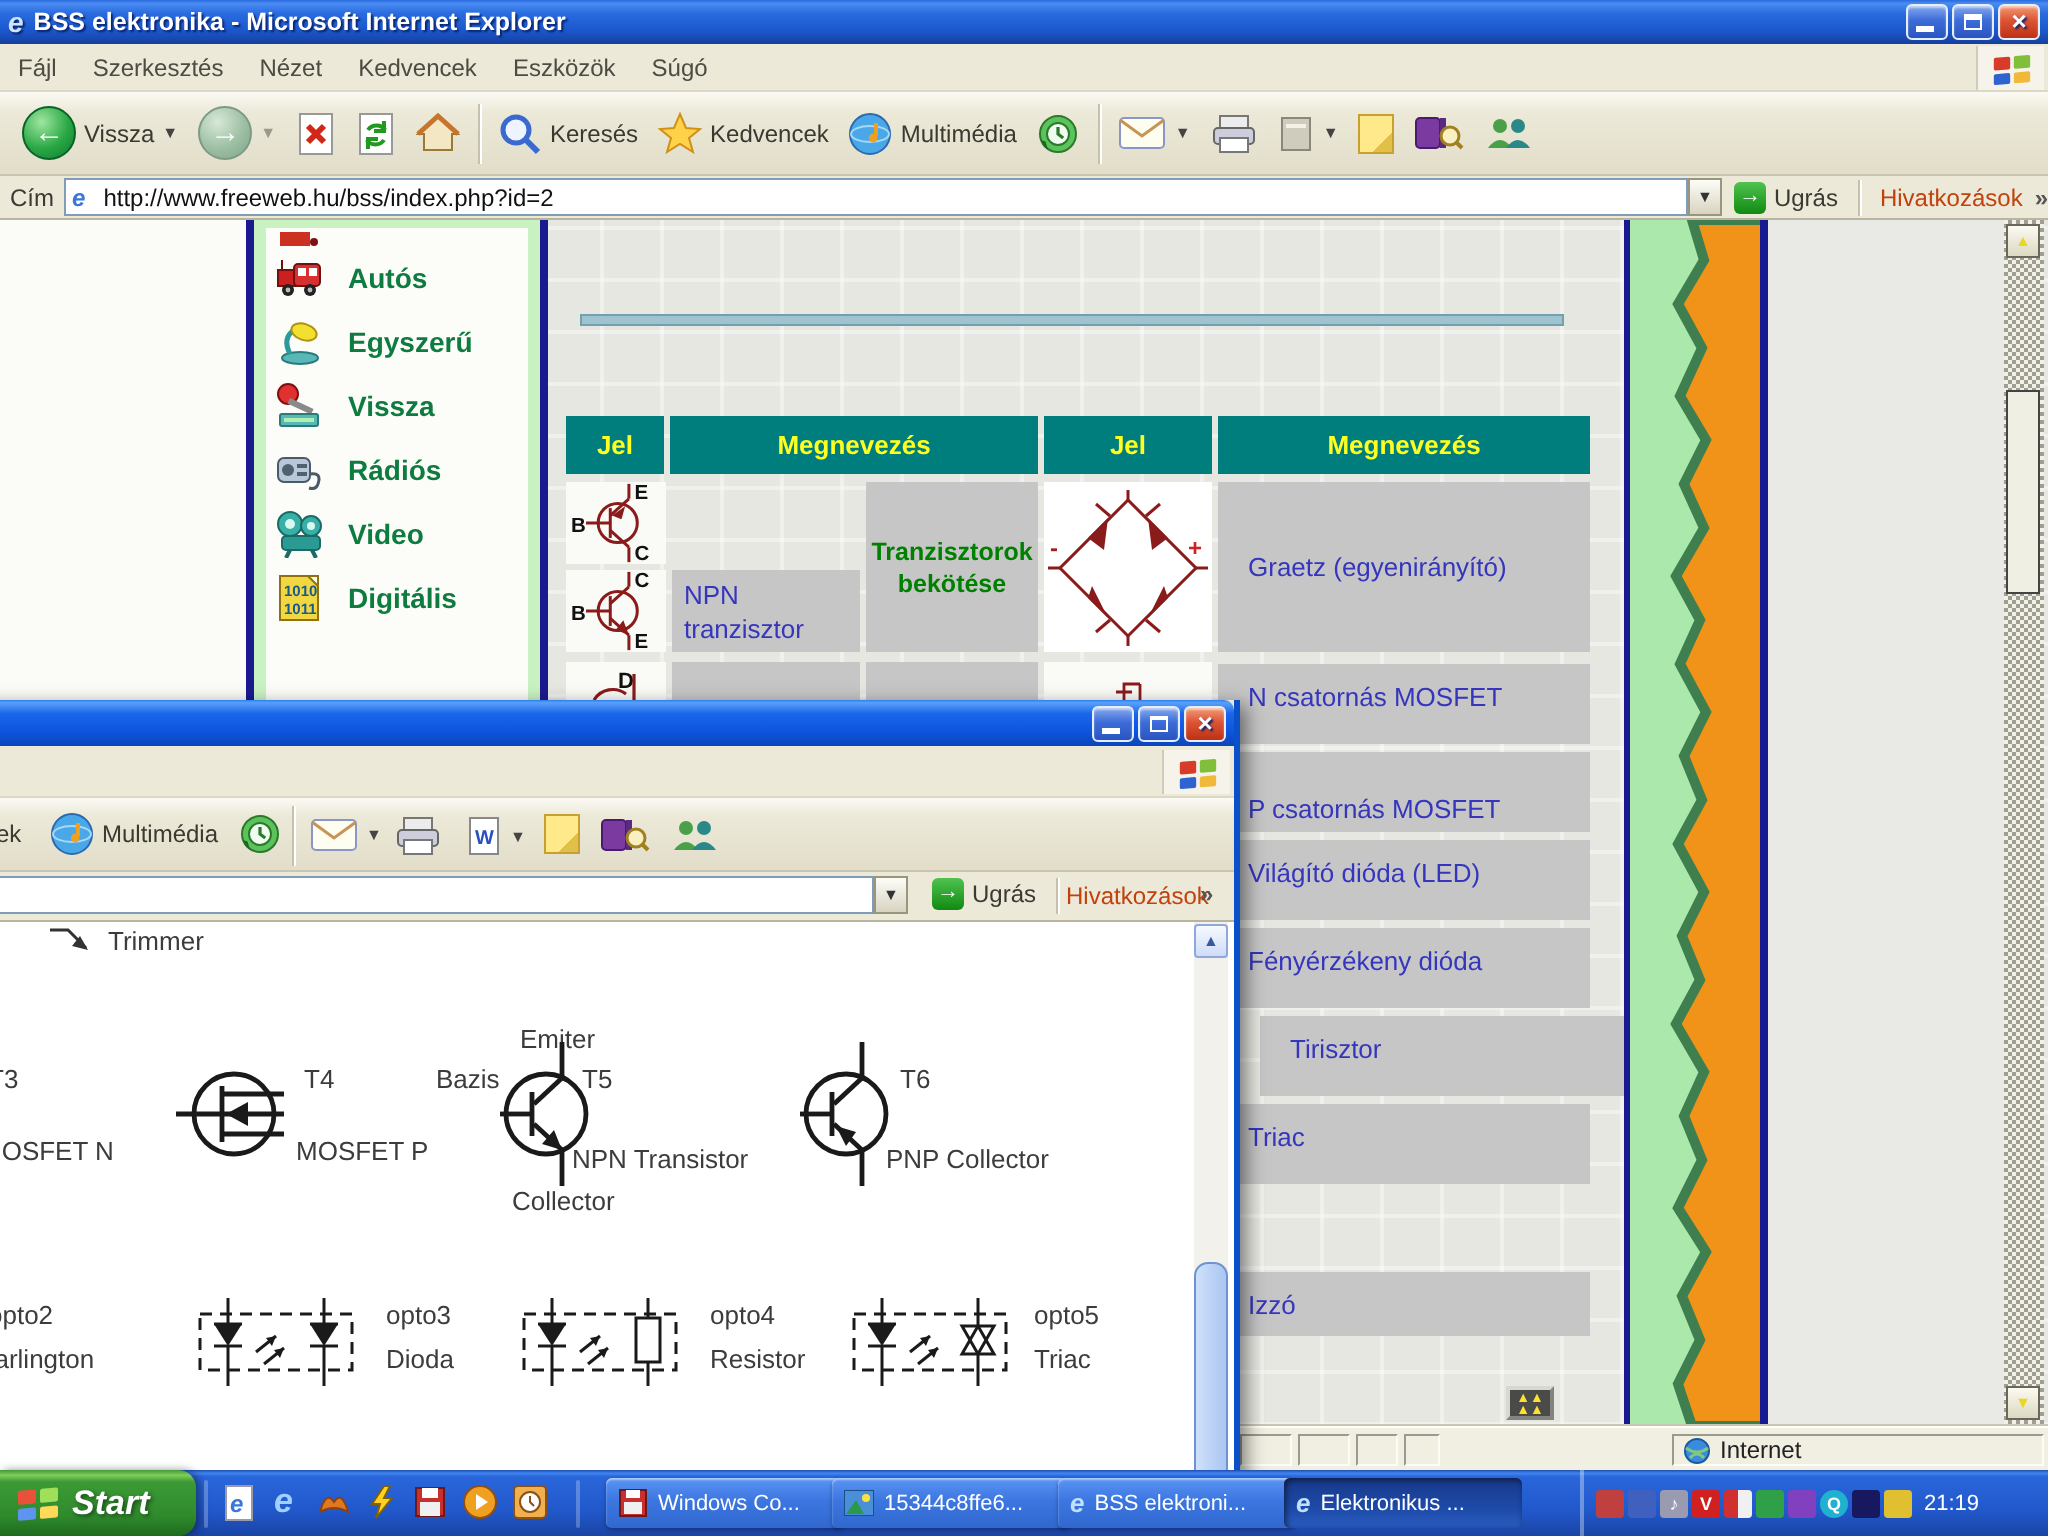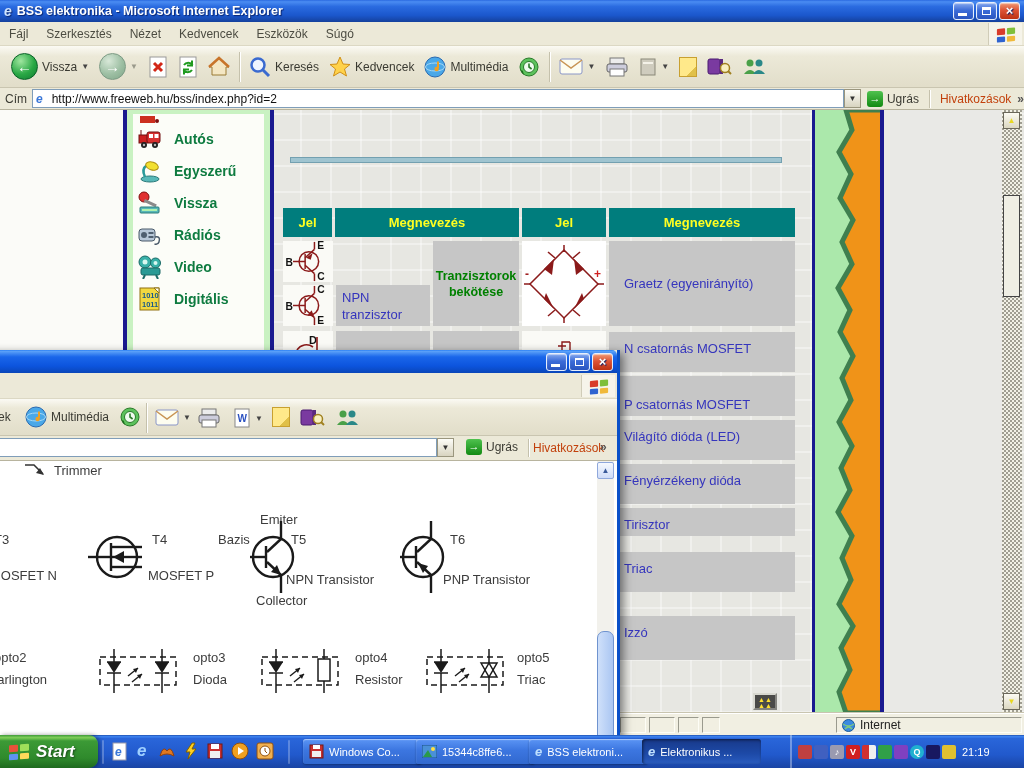--- a/index.html
+++ b/index.html
@@ -398,23 +398,23 @@
       <svg width="84" height="19">
           <path d="M40 19 v-8 h8 M48 11 v8 M36 15 h8" stroke="#8b1a1a" fill="none" stroke-width="1.4"></path>
         </svg>
     </div>
 
     <div class="a cellg" style="left:609px;top:222px;width:186px;height:40px;padding:9px 0 0 15px">N csatornás MOSFET</div>
     <div class="a cellg" style="left:609px;top:131px;width:186px;height:85px;display:flex;align-items:center;padding-left:15px">Graetz (egyenirányító)</div>
     <div class="a cellg" style="left:609px;top:266px;width:186px;height:40px;padding:21px 0 0 15px">P csatornás MOSFET</div>
     <div class="a cellg" style="left:609px;top:310px;width:186px;height:40px;padding:9px 0 0 15px">Világító dióda (LED)</div>
     <div class="a cellg" style="left:609px;top:354px;width:186px;height:40px;padding:9px 0 0 15px">Fényérzékeny dióda</div>
-    <div class="a cellg" style="left:609px;top:398px;width:186px;height:28px;padding:9px 0 0 15px">Tirisztor</div>
+    <div class="a cellg" style="left:630px;top:398px;width:186px;height:40px;padding:9px 0 0 15px">Tirisztor</div>
     <div class="a cellg" style="left:609px;top:442px;width:186px;height:40px;padding:9px 0 0 15px">Triac</div>
-    <div class="a cellg" style="left:609px;top:506px;width:186px;height:44px;padding:9px 0 0 15px">Izzó</div>
+    <div class="a cellg" style="left:609px;top:526px;width:186px;height:32px;padding:9px 0 0 15px">Izzó</div>
 
     <div class="a" style="left:753px;top:583px;width:24px;height:17px;background:#4a4a48;border:2px outset #d8d8d0;
          color:#ffe030;font-size:7px;text-align:center;line-height:6px;padding-top:2px">▲▲<br>▲▲</div>
 
     <div class="a" style="left:812px;top:0;width:72px;height:603px">
       <svg width="72" height="603">
         <rect x="0" y="0" width="72" height="603" fill="#abe8ab"></rect>
         <polygon fill="#f09318" stroke="#3f7f4f" stroke-width="5" points="34,0 40,20 27,42 39,64 28,88 41,110 30,132 40,154 26,178 38,200 28,222 41,246 30,268 39,290 27,312 40,336 29,358 38,380 26,402 40,426 30,448 39,470 27,494 41,516 29,538 38,560 27,582 34,603 72,603 72,0"></polygon>
         <rect x="0" y="0" width="3" height="603" fill="#1a1a90"></rect>
         <rect x="68" y="0" width="4" height="603" fill="#1a1a90"></rect>
@@ -587,21 +587,21 @@
           <line x1="16" y1="25" x2="16" y2="47"></line>
           <line x1="0" y1="36" x2="15" y2="36"></line>
         <line x1="17" y1="31" x2="31" y2="18"></line>
           <line x1="31" y1="18" x2="31" y2="0"></line>
         <line x1="17" y1="41" x2="31" y2="54"></line>
           <line x1="31" y1="54" x2="31" y2="72"></line>
       </g>
       <polygon points="18,42 28,45 23,52" fill="#1a1a1a"></polygon>
     </svg>
     <span class="diagtxt" style="left:810px;top:71px">T6</span>
-    <span class="diagtxt" style="left:803px;top:111px">PNP Transistor</span>
+    <span class="diagtxt" style="left:803px;top:111px">PNP Collector</span>
 
     <span class="diagtxt" style="left:354px;top:189px">opto2</span>
     <span class="diagtxt" style="left:350px;top:211px">darlington</span>
 
     <svg class="a" style="left:452px;top:188px" width="96" height="44">
       <g stroke="#1a1a1a" stroke-width="1.5" fill="none">
         <rect x="8" y="8" width="76" height="28" stroke-dasharray="6 4"></rect>
         <line x1="22" y1="0" x2="22" y2="13"></line>
           <line x1="15" y1="13" x2="29" y2="13"></line>
           <line x1="15" y1="24" x2="29" y2="24"></line>

